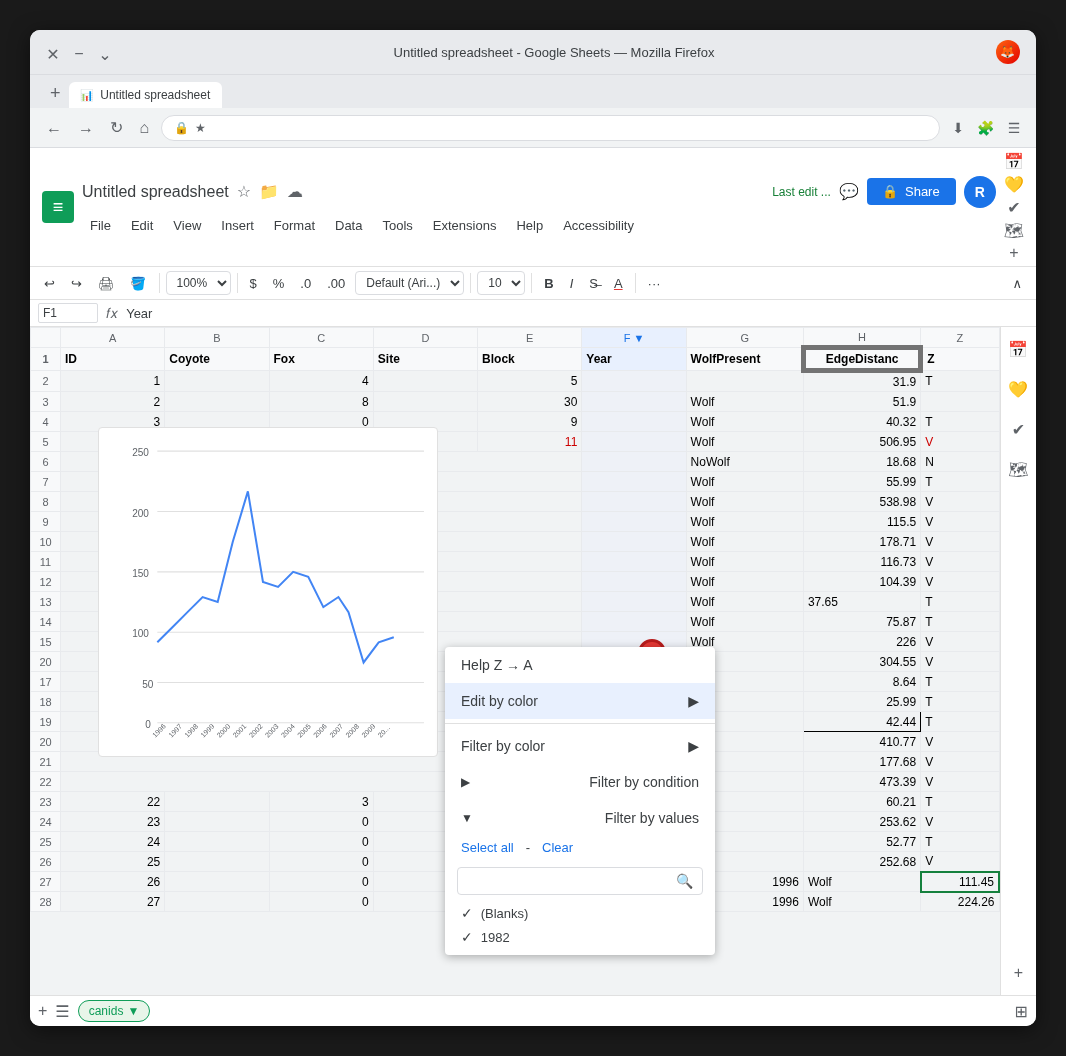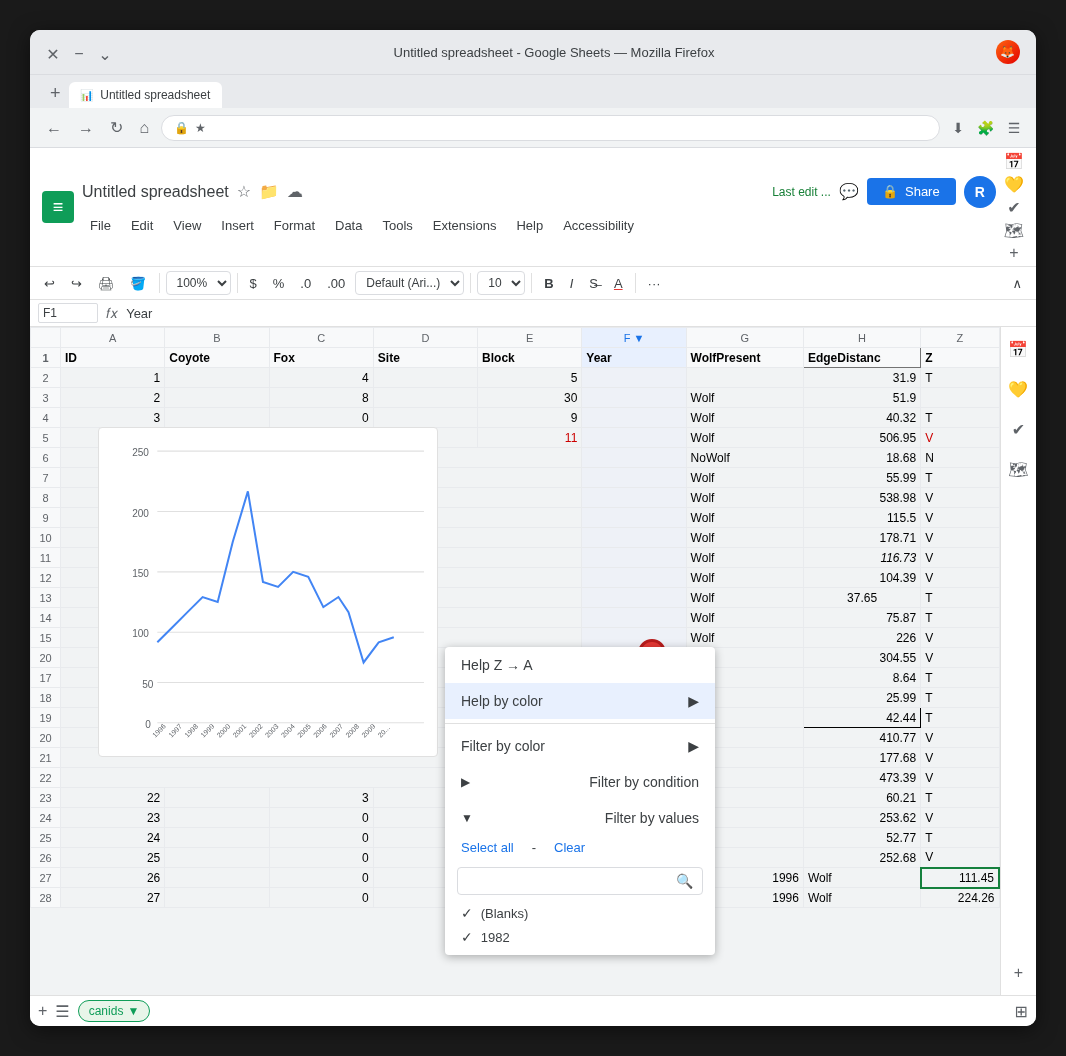--- a/index.html
+++ b/index.html
@@ -88,21 +88,21 @@
       padding: 10px 16px;
       font-size: 14px;
       color: #3c4043;
       cursor: pointer;
       display: flex;
       align-items: center;
       justify-content: space-between;
     }
     .filter-divider { height: 1px; background: #e0e0e0; margin: 4px 0; }
     
-    .select-clear-row { display: flex; gap: 18px; font-size: 13px; margin-bottom: 8px; }
+    .select-clear-row { display: flex; gap: 12px; font-size: 13px; margin-bottom: 8px; }
     .select-link { color: #1a73e8; cursor: pointer; text-decoration: none; }
     .sep { color: #3c4043; }
     .clear-link { color: #1a73e8; cursor: pointer; text-decoration: none; }
     
     .search-box { border: 1px solid #dadce0; border-radius: 4px; padding: 5px 8px; display: flex; align-items: center; margin-bottom: 8px; }
     .search-box input { border: none; outline: none; flex: 1; font-size: 13px; }
     .search-icon { color: #5f6368; font-size: 14px; }
     
     .checkbox-list { display: flex; flex-direction: column; gap: 4px; max-height: 120px; overflow-y: auto; }
     .checkbox-item { display: flex; align-items: center; gap: 8px; font-size: 13px; color: #3c4043; cursor: pointer; padding: 2px 0; }
@@ -276,21 +276,21 @@
           </tr>
           <tr style="background:#f8f9fa;font-weight:bold;">
             <td class="row-num-cell">1</td>
             <td style="padding:2px 4px;border:1px solid #e8eaed;">ID</td>
             <td style="padding:2px 4px;border:1px solid #e8eaed;">Coyote</td>
             <td style="padding:2px 4px;border:1px solid #e8eaed;">Fox</td>
             <td style="padding:2px 4px;border:1px solid #e8eaed;">Site</td>
             <td style="padding:2px 4px;border:1px solid #e8eaed;">Block</td>
             <td class="active-col-cell" style="padding:2px 4px;border:1px solid #e8eaed;background:#e8f0fe;">Year</td>
             <td style="padding:2px 4px;border:1px solid #e8eaed;">WolfPresent</td>
-            <td style="padding:2px 4px;border:1px solid #737373;">EdgeDistanc</td>
+            <td style="padding:2px 4px;border:5px solid #737373;text-align:center;">EdgeDistanc</td>
             <td style="padding:2px 4px;border:1px solid #e8eaed;">Z</td>
           </tr>
         </thead>
         <tbody>
           <tr>
             <td class="row-num-cell">2</td>
             <td style="padding:2px 4px;border:1px solid #e8eaed;text-align:right;">1</td>
             <td style="padding:2px 4px;border:1px solid #e8eaed;text-align:right;"></td>
             <td style="padding:2px 4px;border:1px solid #e8eaed;text-align:right;">4</td>
             <td style="padding:2px 4px;border:1px solid #e8eaed;"></td>
@@ -375,37 +375,37 @@
             <td style="border:1px solid #e8eaed;background:rgba(232,240,254,0.3);"></td>
             <td style="padding:2px 4px;border:1px solid #e8eaed;">Wolf</td>
             <td style="padding:2px 4px;border:1px solid #e8eaed;text-align:right;">178.71</td>
             <td style="padding:2px 4px;border:1px solid #e8eaed;">V</td>
           </tr>
           <tr style="height:20px;">
             <td class="row-num-cell">11</td>
             <td colspan="5" style="border:1px solid #e8eaed;"></td>
             <td style="border:1px solid #e8eaed;background:rgba(232,240,254,0.3);"></td>
             <td style="padding:2px 4px;border:1px solid #e8eaed;">Wolf</td>
-            <td style="padding:2px 4px;border:1px solid #e8eaed;text-align:right;font-style:italic;">116.73</td>
+            <td style="padding:2px 4px;border:1px solid #e8eaed;text-align:right;">116.73</td>
             <td style="padding:2px 4px;border:1px solid #e8eaed;">V</td>
           </tr>
           <tr style="height:20px;">
             <td class="row-num-cell">12</td>
             <td colspan="5" style="border:1px solid #e8eaed;"></td>
             <td style="border:1px solid #e8eaed;background:rgba(232,240,254,0.3);"></td>
             <td style="padding:2px 4px;border:1px solid #e8eaed;">Wolf</td>
             <td style="padding:2px 4px;border:1px solid #e8eaed;text-align:right;">104.39</td>
             <td style="padding:2px 4px;border:1px solid #e8eaed;">V</td>
           </tr>
           <tr style="height:20px;">
             <td class="row-num-cell">13</td>
             <td colspan="5" style="border:1px solid #e8eaed;"></td>
             <td style="border:1px solid #e8eaed;background:rgba(232,240,254,0.3);"></td>
             <td style="padding:2px 4px;border:1px solid #e8eaed;">Wolf</td>
-            <td style="padding:2px 4px;border:1px solid #e8eaed;text-align:center;">37.65</td>
+            <td style="padding:2px 4px;border:1px solid #e8eaed;text-align:left;">37.65</td>
             <td style="padding:2px 4px;border:1px solid #e8eaed;">T</td>
           </tr>
           <tr style="height:20px;">
             <td class="row-num-cell">14</td>
             <td colspan="5" style="border:1px solid #e8eaed;"></td>
             <td style="border:1px solid #e8eaed;background:rgba(232,240,254,0.3);"></td>
             <td style="padding:2px 4px;border:1px solid #e8eaed;">Wolf</td>
             <td style="padding:2px 4px;border:1px solid #e8eaed;text-align:right;">75.87</td>
             <td style="padding:2px 4px;border:1px solid #e8eaed;">T</td>
           </tr>
@@ -590,21 +590,21 @@
       </div>
 
       <div class="filter-dropdown">
 
 
         <div class="filter-menu-item">
           <span>Help Z → A</span>
         </div>
 
         <div class="filter-menu-item" style="background:#e8f0fe;">
-          <span>Help by color</span>
+          <span>Edit by color</span>
           <span>▶</span>
         </div>
         <div class="filter-divider"></div>
 
         <div class="filter-menu-item">
           <span>Filter by color</span>
           <span>▶</span>
         </div>
 
         <div class="filter-menu-item">

